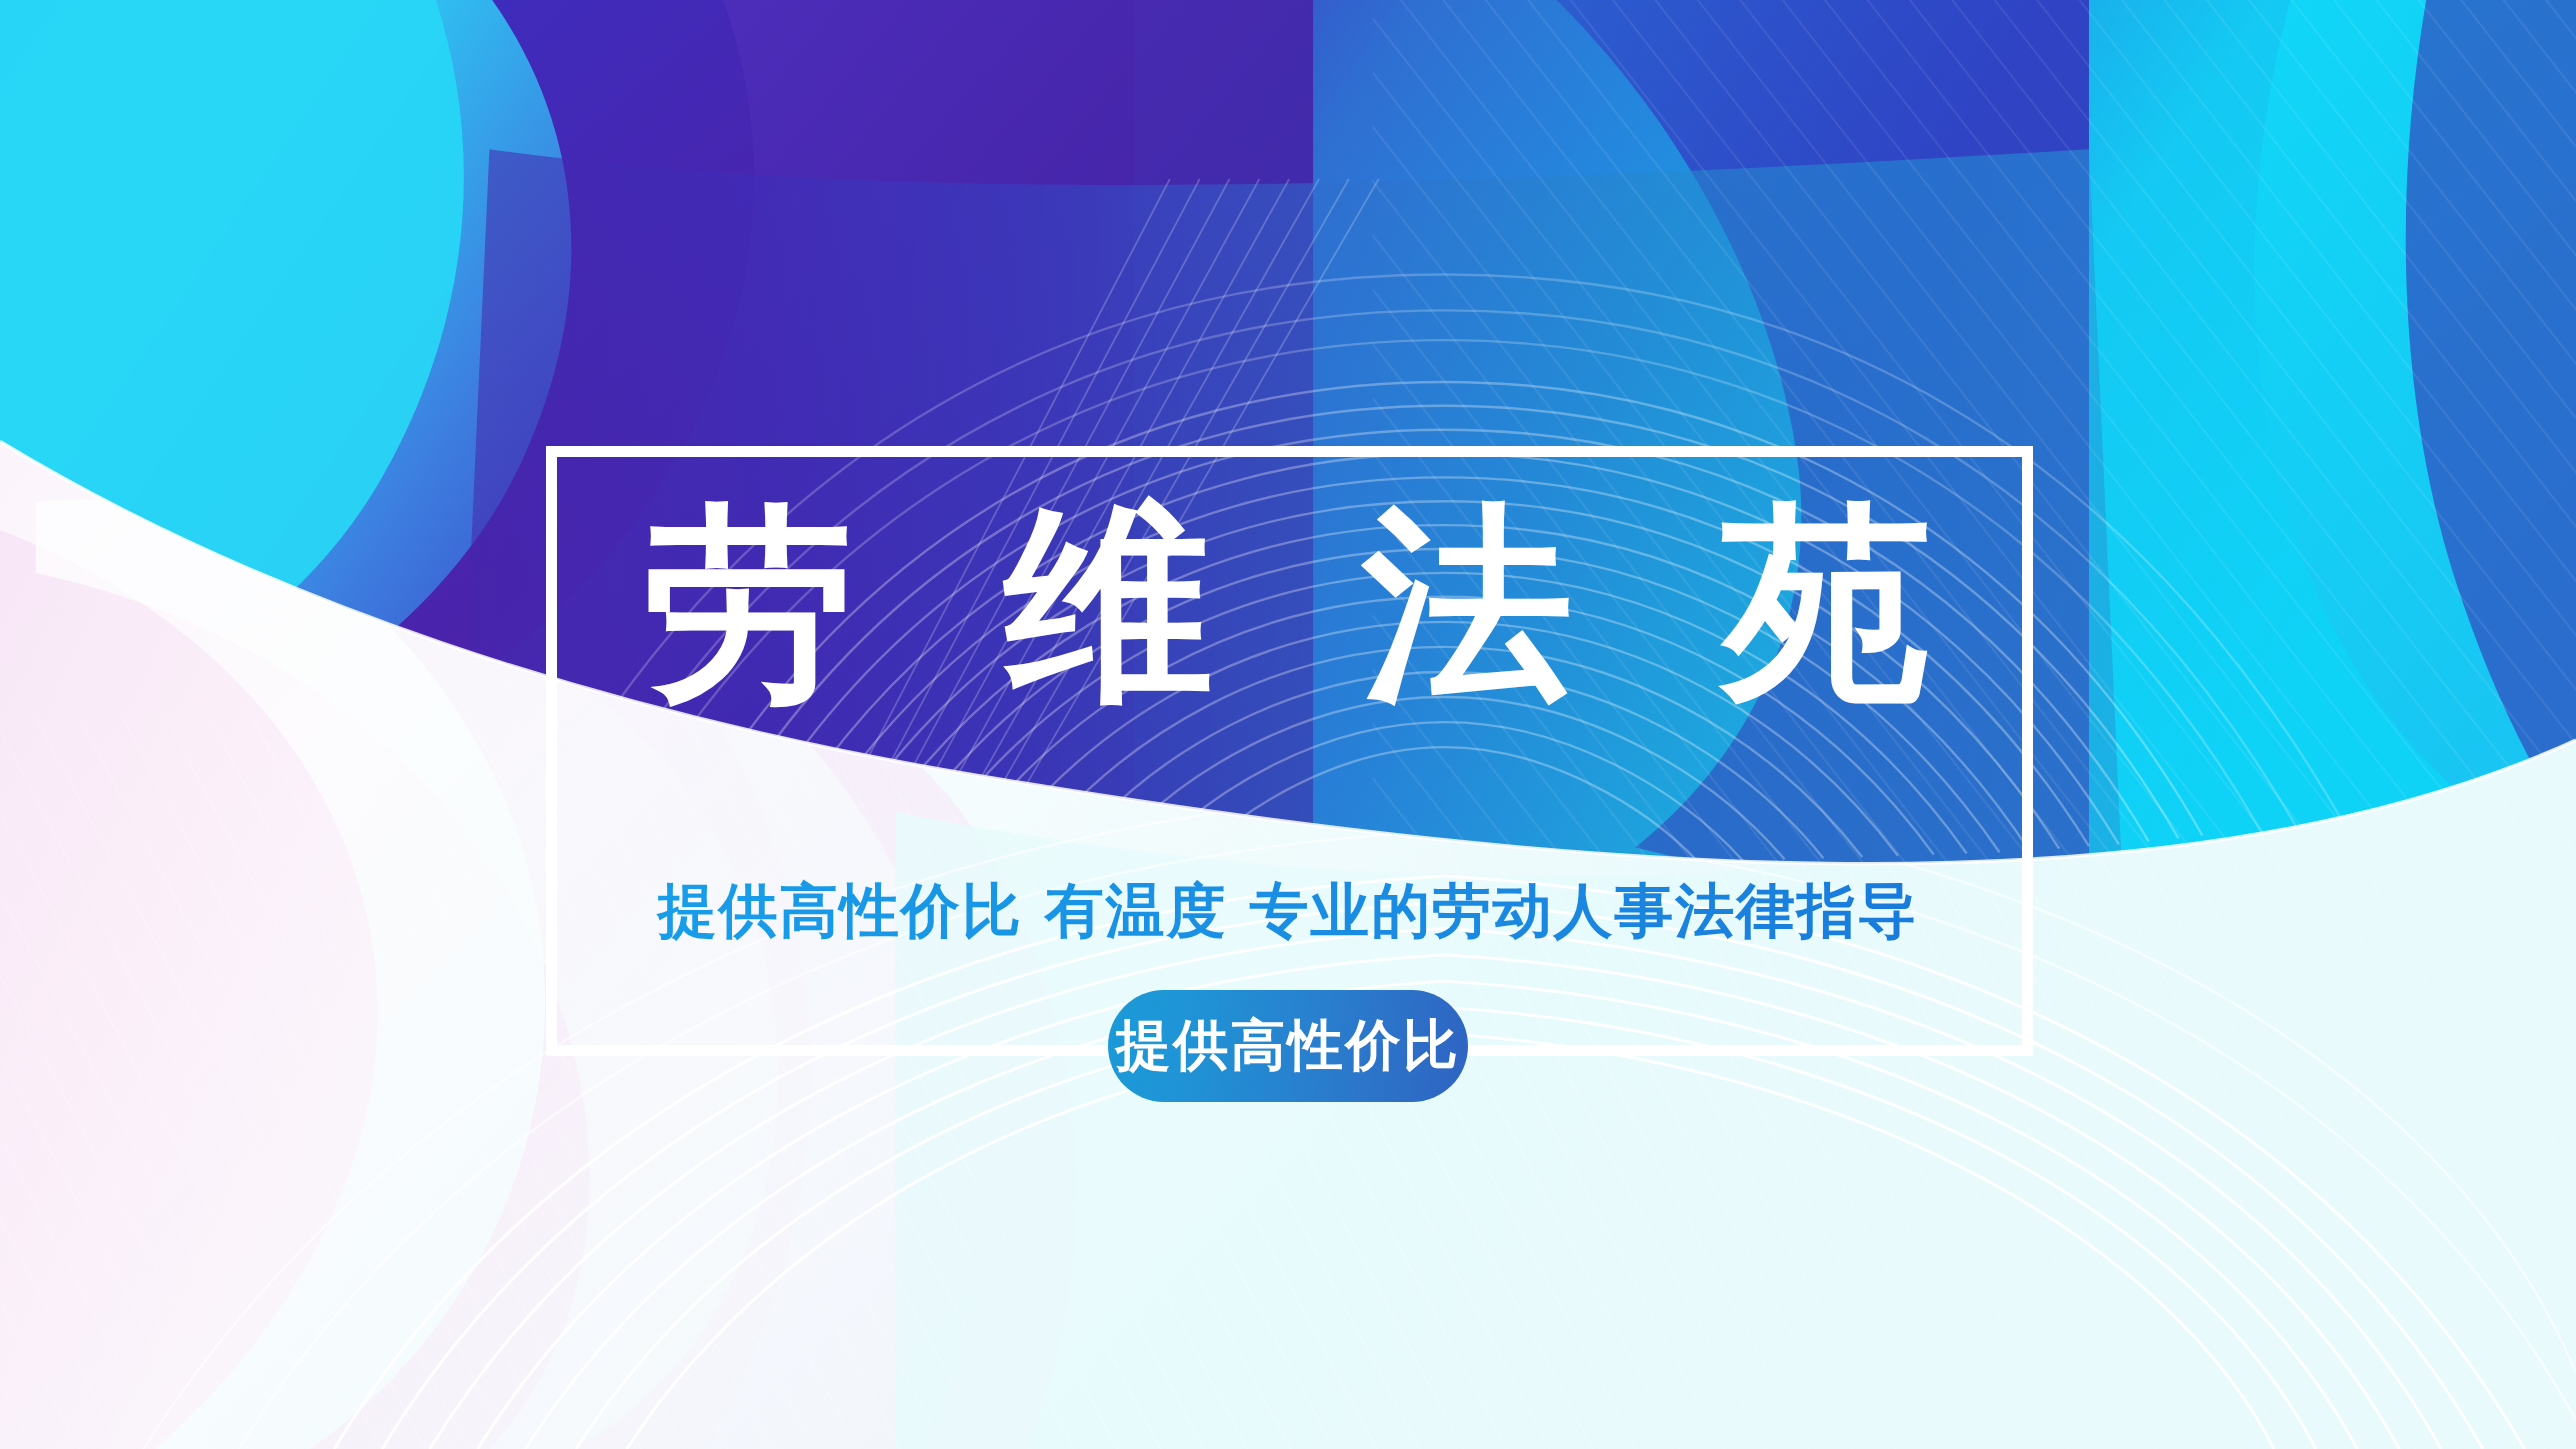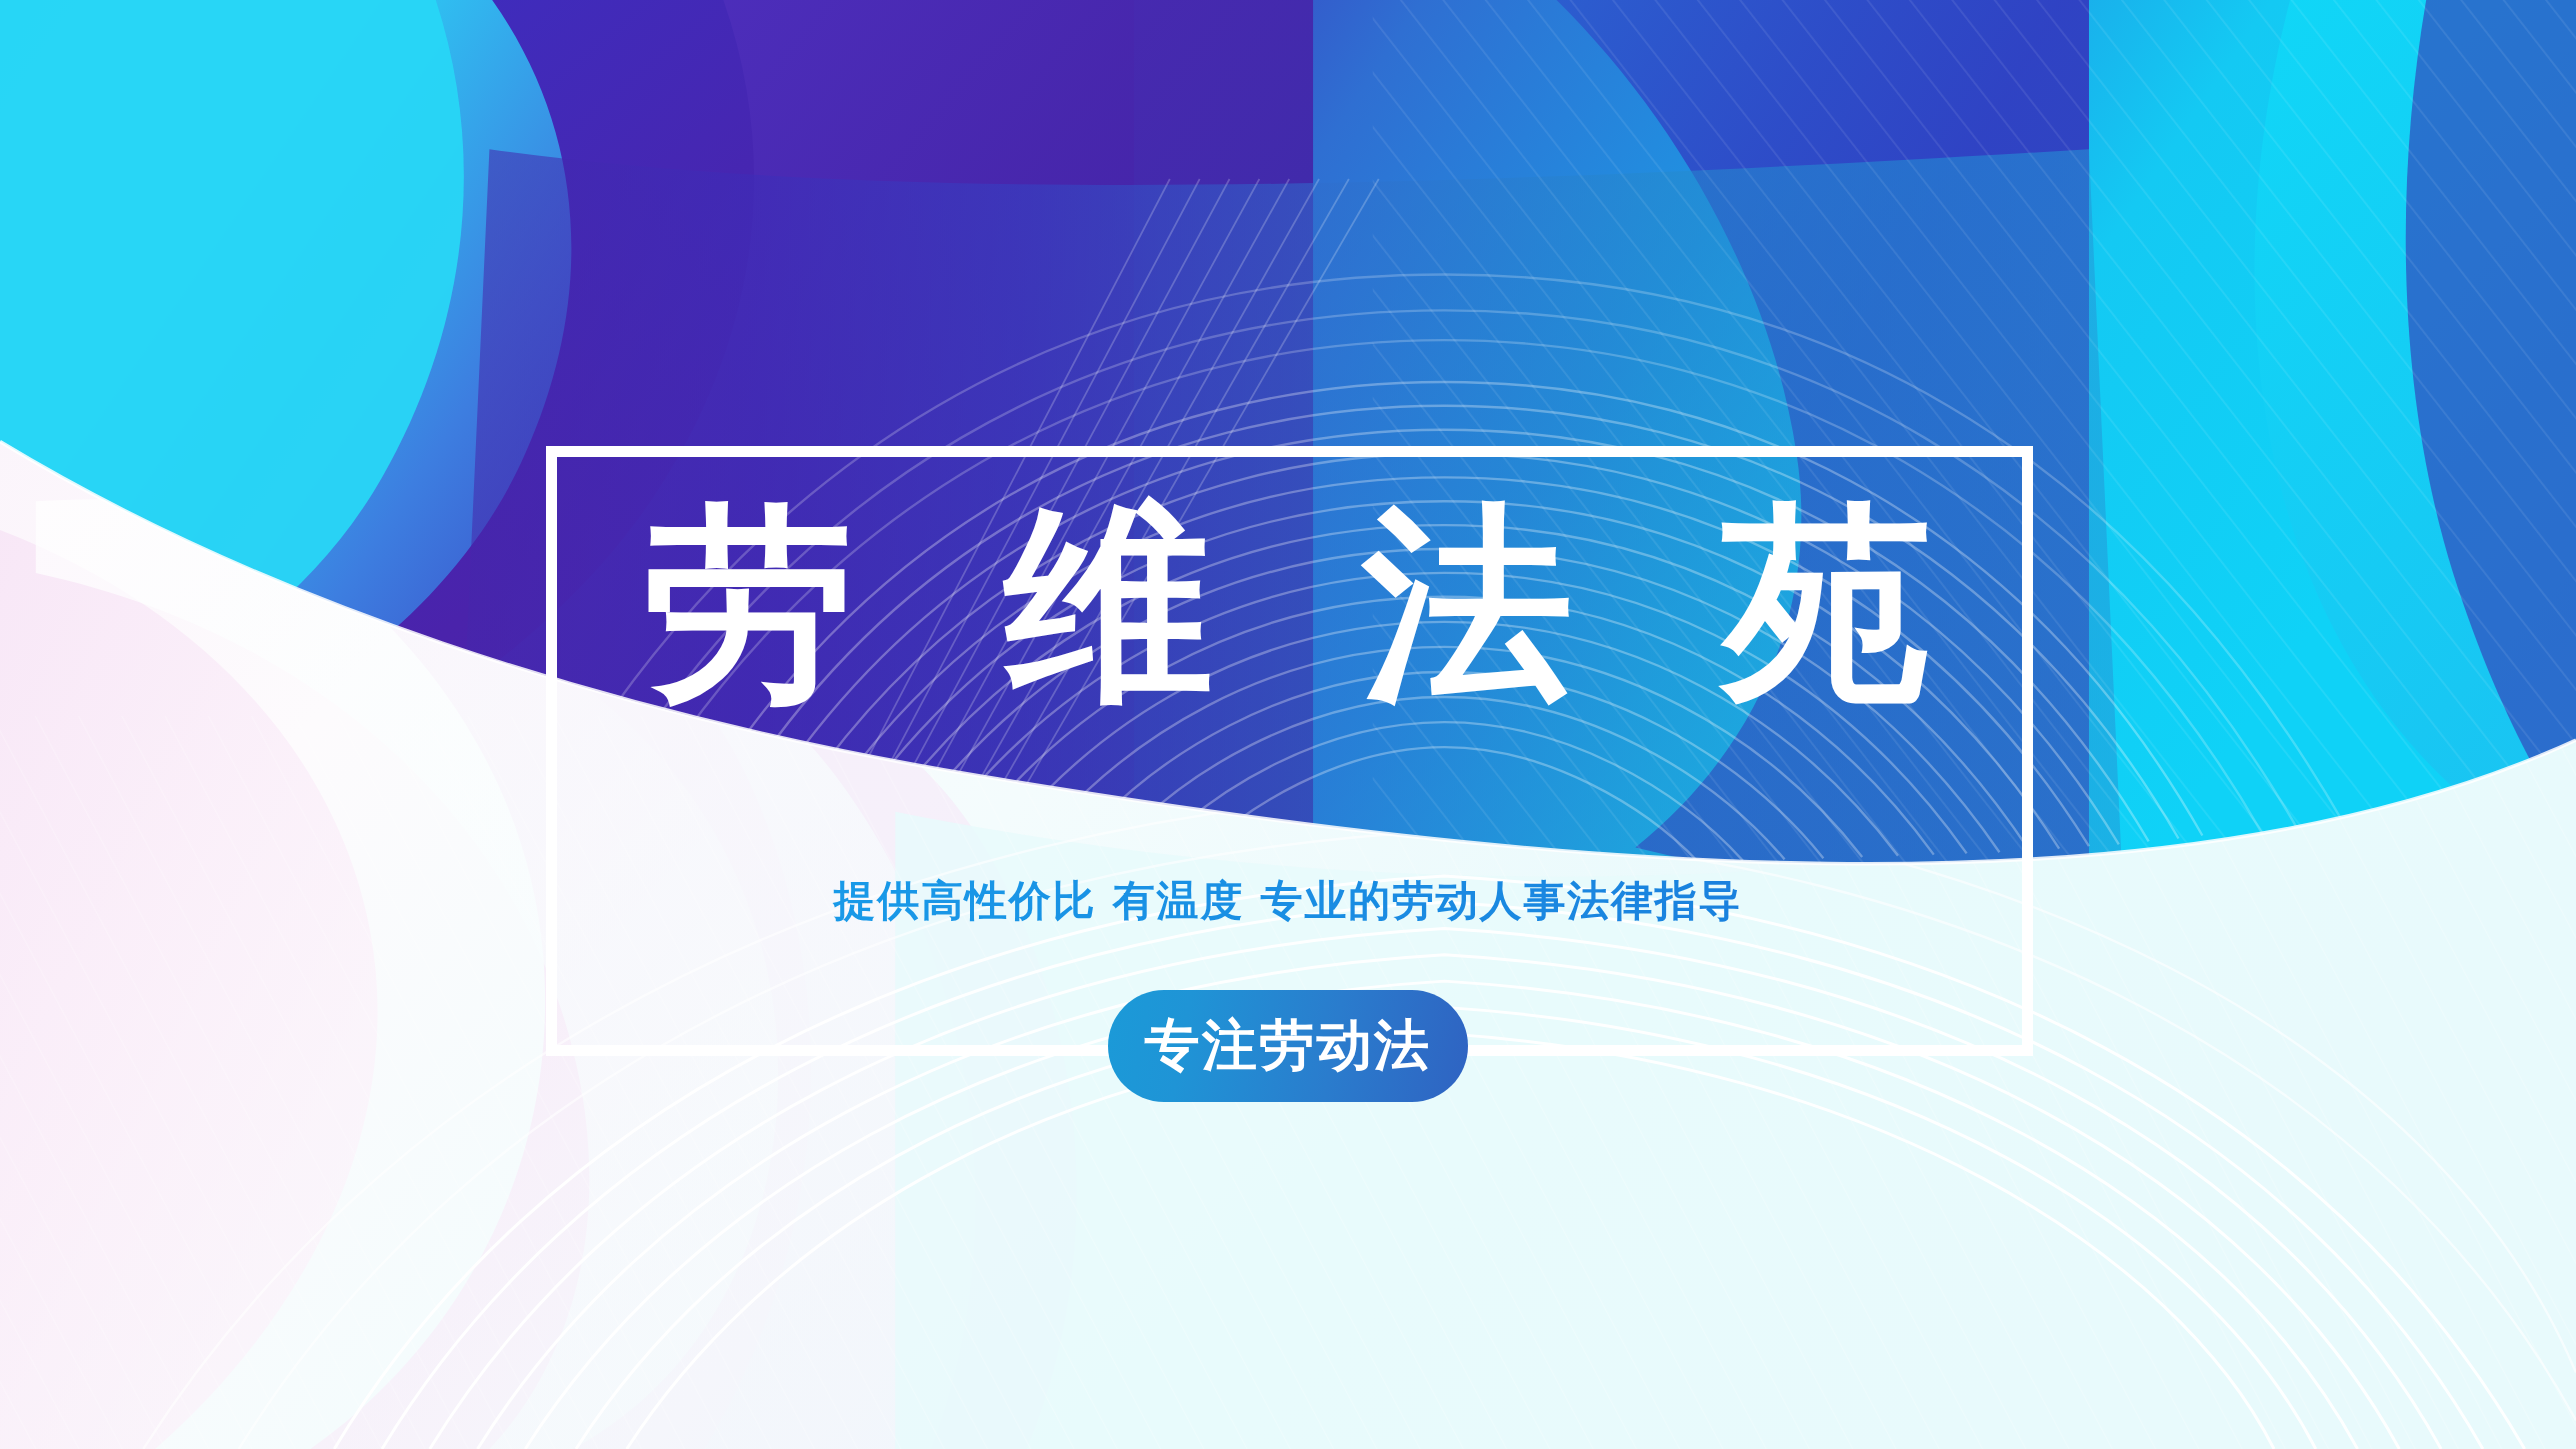--- a/index.html
+++ b/index.html
@@ -49,21 +49,21 @@
     user-select:none;
   }
 
   
   #subtitle{
     position:absolute;
     left:0;right:0;
     top:875px;
     z-index:50;
     text-align:center;
-    font-size:42px;
+    font-size:59px;
     line-height:1.22;
     font-weight:700;
     letter-spacing:1.8px;
     white-space:nowrap;
     background:linear-gradient(90deg,#16a6ed 0%,#189ce9 28%,#1a86e0 62%,#1664d2 100%);
     -webkit-background-clip:text;
     background-clip:text;
     color:transparent;
     -webkit-text-fill-color:transparent;
     font-family:"DejaVu Sans","Liberation Sans",sans-serif;
@@ -314,17 +314,17 @@
     </svg>
   </div>
 
   <div id="frame"></div>
 
   <div id="title">劳 维 法 苑</div>
 
   <div id="subtitle">提供高性价比  有温度  专业的劳动人事法律指导</div>
 
   <div id="badge">
-    <span id="badge-label">专注劳动法</span>
+    <span id="badge-label">提供高性价比</span>
   </div>
 
 </div>
 
 
 </body></html>

